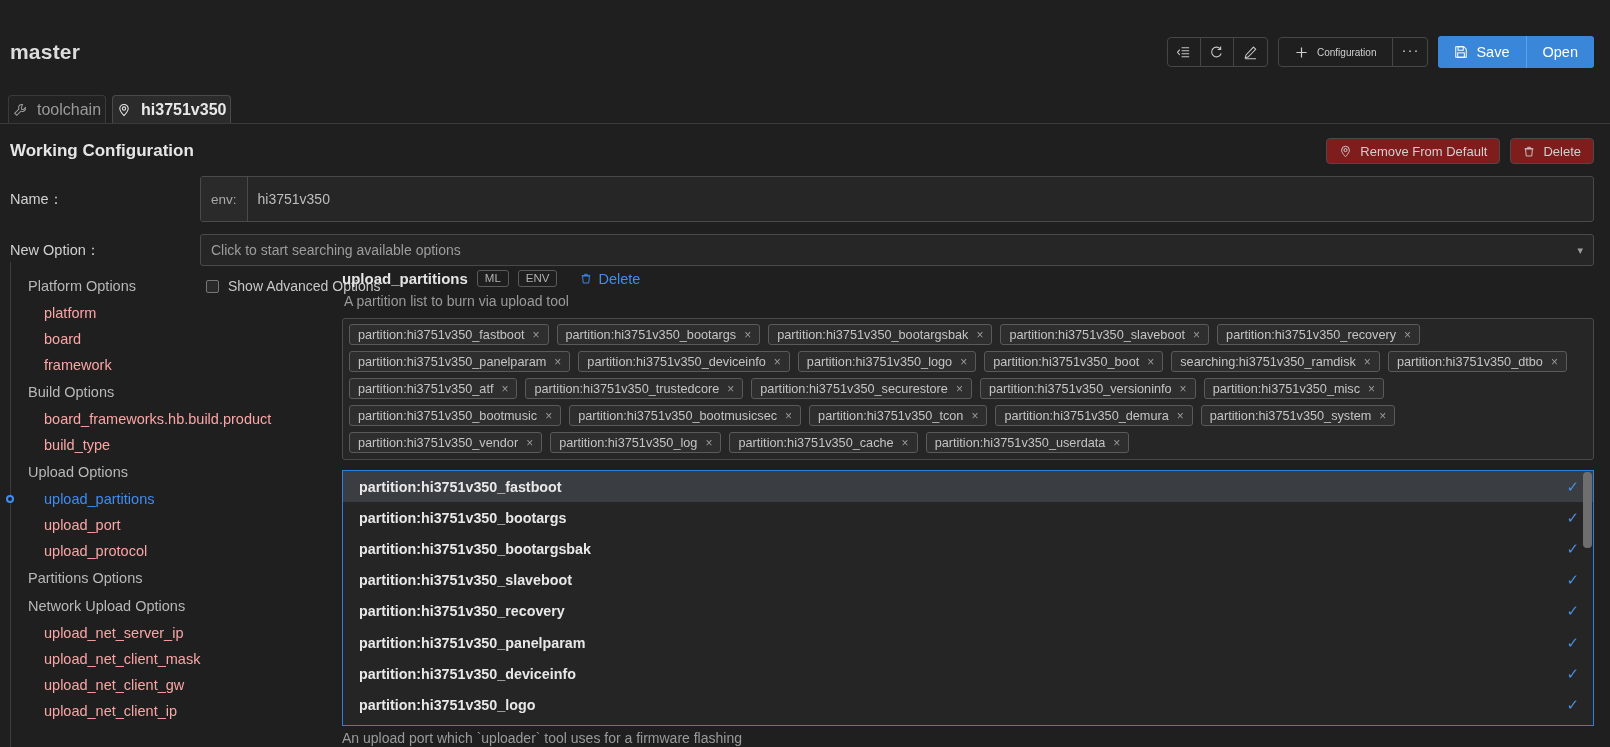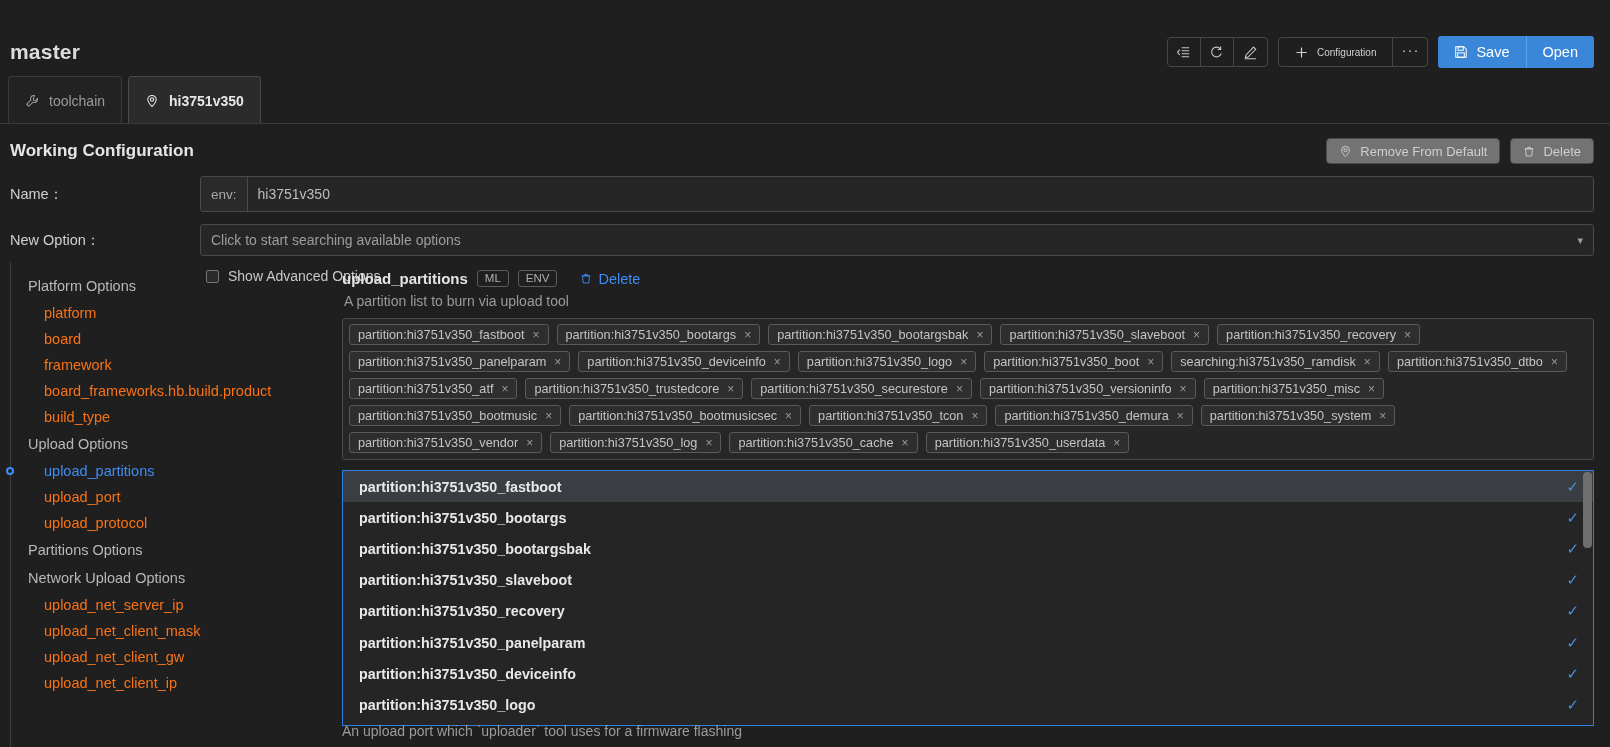--- a/index.html
+++ b/index.html
@@ -64,22 +64,22 @@
   .btn-primary + .btn-primary { border-left: 1px solid #5ba0e8; }
 
   
   .tabs {
     display: flex; align-items: flex-end; gap: 0;
     padding-left: 8px; height: 44px;
     position: relative;
   }
   .tab {
     display:flex; align-items:center; gap: 10px;
-    height: 48px; padding: 0 16px;
-    font-size: 14px; cursor: pointer;
+    height: 29px; padding: 0 4px;
+    font-size: 16px; cursor: pointer;
     border: 1px solid #3a3a3a; border-bottom: none;
     border-radius: 4px 4px 0 0;
     background: #222222; color:#9a9a9a;
     margin-right: 6px;
   }
   .tab.active {
     background: #2b2b2b; color:#e8e8e8; font-weight:700;
     border-color: #4a4a4a;
   }
   .tabs::after {
@@ -91,36 +91,36 @@
   .wc-row {
     display:flex; align-items:center;
     padding: 14px 16px 6px 10px;
   }
   .wc-title { font-size: 17px; font-weight: 700; color: #e6e6e6; }
   .wc-actions { margin-left:auto; display:flex; gap: 10px; }
   .sm-btn {
     display:flex; align-items:center; gap: 8px;
     height: 26px; padding: 0 12px;
     border: 1px solid #4a4a4a; border-radius: 4px;
-    font-size: 13px; color:#cfcfcf; cursor:pointer; background:#737373;
+    font-size: 13px; color:#cfcfcf; cursor:pointer; background:#7f1d1d;
   }
 
   
   .form-row {
     display:flex; align-items:center;
     padding: 6px 16px 6px 10px;
   }
   .form-label {
     width: 190px; flex: 0 0 190px;
     font-size: 14.5px; color:#d0d0d0;
   }
   .input-wrap {
     flex: 1; display:flex; align-items:stretch;
     border: 1px solid #4a4a4a; border-radius: 3px;
-    background: #262626; height: 36px;
+    background: #262626; height: 46px;
     overflow:hidden;
   }
   .input-prefix {
     display:flex; align-items:center; padding: 0 10px;
     font-size: 13.5px; color:#a8a8a8;
     border-right: 1px solid #4a4a4a;
     background: #2a2a2a;
   }
   .input-value {
     display:flex; align-items:center; padding: 0 10px;
@@ -159,21 +159,21 @@
   }
   .tree-line {
     position:absolute; left: 10px; top: 0; bottom: 0;
     width: 1px; background: #3c3c3c;
   }
   .tree-group {
     font-size: 14.5px; color: #b8b8b8;
     padding: 6px 0 6px 28px;
   }
   .tree-item {
-    font-size: 14.5px; color: #f97316;
+    font-size: 14.5px; color: #fca5a5;
     padding: 5px 0 5px 44px;
     cursor: pointer; position: relative;
   }
   .tree-item.selected { color: #3d8df5; }
   .tree-item .dot {
     position:absolute; left: 6px; top: 50%;
     transform: translateY(-50%);
     width: 8px; height: 8px; border-radius: 50%;
     border: 2px solid #3d8df5; background: #1f1f1f;
   }
@@ -239,21 +239,21 @@
     margin-left:auto; color: #4a90e2; font-size: 15px; font-weight: 400;
   }
   .dd-scrollbar {
     position: absolute; right: 1px; top: 1px;
     width: 9px; height: 76px;
     background: #6e6e6e; border-radius: 4px;
   }
 
   .bottom-desc {
     position: absolute;
-    left: 6px; bottom: 8px;
+    left: 6px; bottom: 1px;
     font-size: 14px; color: #9a9a9a;
     white-space: nowrap;
   }
 </style>
 </head>
 <body>
 
 <div id="app">
 
   <div class="header">
@@ -373,20 +373,21 @@
 
   <div class="body">
 
     <div class="sidebar">
       <div class="tree-line"></div>
       <div id="tree-root">
           <div class="tree-group">Platform Options</div>
           <div class="tree-item"><span>platform</span></div>
           <div class="tree-item"><span>board</span></div>
           <div class="tree-item"><span>framework</span></div>
+          <div class="tree-group">Build Options</div>
           <div class="tree-item"><span>board_frameworks.hb.build.product</span></div>
           <div class="tree-item"><span>build_type</span></div>
           <div class="tree-group">Upload Options</div>
           <div class="tree-item selected"><span class="dot"></span><span>upload_partitions</span></div>
           <div class="tree-item"><span>upload_port</span></div>
           <div class="tree-item"><span>upload_protocol</span></div>
           <div class="tree-group">Partitions Options</div>
           <div class="tree-group">Network Upload Options</div>
           <div class="tree-item"><span>upload_net_server_ip</span></div>
           <div class="tree-item"><span>upload_net_client_mask</span></div>

